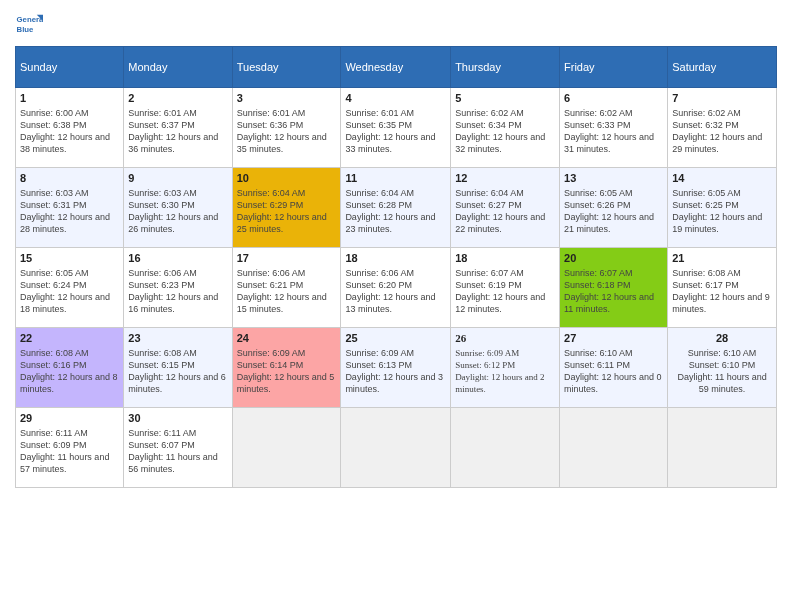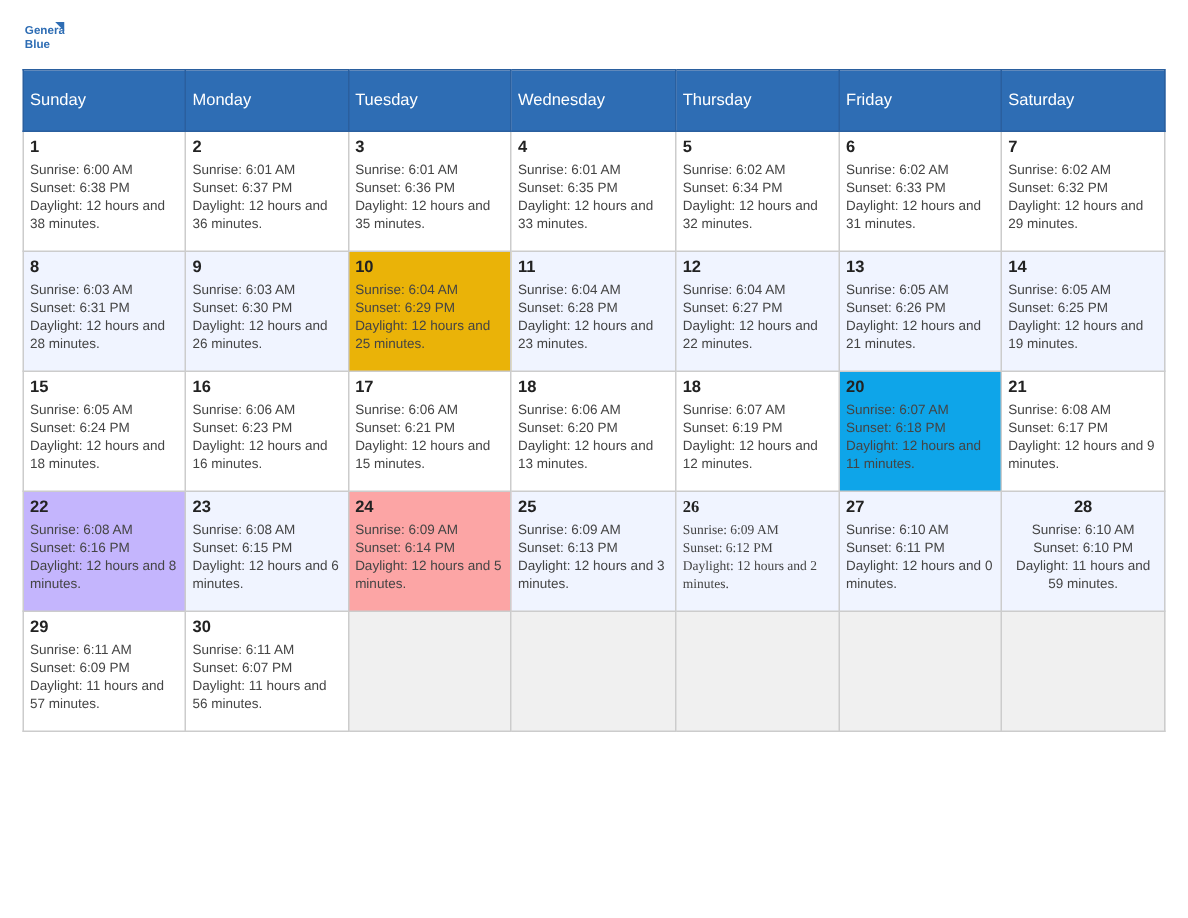--- a/index.html
+++ b/index.html
@@ -139,21 +139,21 @@
           <td style="background: rgb(240, 244, 255);"><span class="day-num">12</span><span class="day-info">Sunrise: 6:04 AM<br>Sunset: 6:27 PM<br>Daylight: 12 hours and 22 minutes.</span></td>
           <td style="background: rgb(240, 244, 255);"><span class="day-num">13</span><span class="day-info">Sunrise: 6:05 AM<br>Sunset: 6:26 PM<br>Daylight: 12 hours and 21 minutes.</span></td>
           <td style="background: rgb(240, 244, 255); margin-left: 13px;"><span class="day-num">14</span><span class="day-info">Sunrise: 6:05 AM<br>Sunset: 6:25 PM<br>Daylight: 12 hours and 19 minutes.</span></td>
         </tr>
         <tr>
           <td style="background: rgb(255, 255, 255);"><span class="day-num">15</span><span class="day-info">Sunrise: 6:05 AM<br>Sunset: 6:24 PM<br>Daylight: 12 hours and 18 minutes.</span></td>
           <td style="background: rgb(255, 255, 255);"><span class="day-num">16</span><span class="day-info">Sunrise: 6:06 AM<br>Sunset: 6:23 PM<br>Daylight: 12 hours and 16 minutes.</span></td>
           <td style="background: rgb(255, 255, 255);"><span class="day-num">17</span><span class="day-info">Sunrise: 6:06 AM<br>Sunset: 6:21 PM<br>Daylight: 12 hours and 15 minutes.</span></td>
           <td style="background: rgb(255, 255, 255);"><span class="day-num">18</span><span class="day-info">Sunrise: 6:06 AM<br>Sunset: 6:20 PM<br>Daylight: 12 hours and 13 minutes.</span></td>
           <td style="background: rgb(255, 255, 255);"><span class="day-num">18</span><span class="day-info">Sunrise: 6:07 AM<br>Sunset: 6:19 PM<br>Daylight: 12 hours and 12 minutes.</span></td>
-          <td style="background: #0ea5e9;"><span class="day-num">20</span><span class="day-info">Sunrise: 6:07 AM<br>Sunset: 6:18 PM<br>Daylight: 12 hours and 11 minutes.</span></td>
+          <td style="background: #84cc16;"><span class="day-num">20</span><span class="day-info">Sunrise: 6:07 AM<br>Sunset: 6:18 PM<br>Daylight: 12 hours and 11 minutes.</span></td>
           <td style="background: rgb(255, 255, 255);"><span class="day-num">21</span><span class="day-info">Sunrise: 6:08 AM<br>Sunset: 6:17 PM<br>Daylight: 12 hours and 9 minutes.</span></td>
         </tr>
         <tr>
           <td style="background: #c4b5fd;"><span class="day-num">22</span><span class="day-info">Sunrise: 6:08 AM<br>Sunset: 6:16 PM<br>Daylight: 12 hours and 8 minutes.</span></td>
           <td style="background: rgb(240, 244, 255);"><span class="day-num">23</span><span class="day-info">Sunrise: 6:08 AM<br>Sunset: 6:15 PM<br>Daylight: 12 hours and 6 minutes.</span></td>
           <td style="background: #fca5a5;"><span class="day-num">24</span><span class="day-info">Sunrise: 6:09 AM<br>Sunset: 6:14 PM<br>Daylight: 12 hours and 5 minutes.</span></td>
           <td style="background: rgb(240, 244, 255);"><span class="day-num">25</span><span class="day-info">Sunrise: 6:09 AM<br>Sunset: 6:13 PM<br>Daylight: 12 hours and 3 minutes.</span></td>
           <td style="background: rgb(240, 244, 255); font-family: Liberation Serif, serif;"><span class="day-num">26</span><span class="day-info">Sunrise: 6:09 AM<br>Sunset: 6:12 PM<br>Daylight: 12 hours and 2 minutes.</span></td>
           <td style="background: rgb(240, 244, 255);"><span class="day-num">27</span><span class="day-info">Sunrise: 6:10 AM<br>Sunset: 6:11 PM<br>Daylight: 12 hours and 0 minutes.</span></td>
           <td style="background: rgb(240, 244, 255); text-align: center;"><span class="day-num">28</span><span class="day-info">Sunrise: 6:10 AM<br>Sunset: 6:10 PM<br>Daylight: 11 hours and 59 minutes.</span></td>

